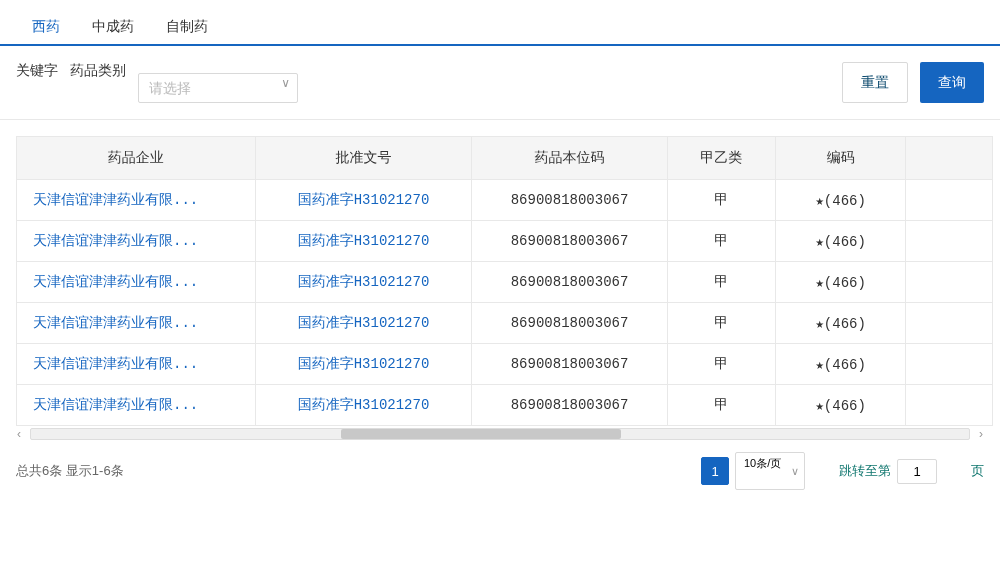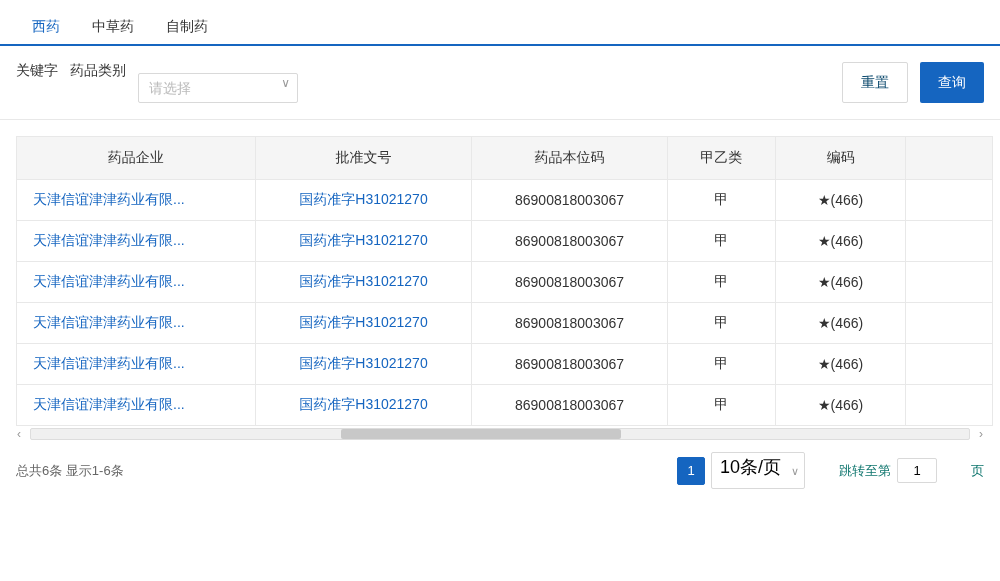--- a/index.html
+++ b/index.html
@@ -107,20 +107,21 @@
       padding: 6px 18px;
       font-size: 14px;
       cursor: pointer;
       color: #fff;
     }
 
     
     .table-container {
       padding: 16px 7px 0 16px;
       overflow-x: auto;
+      font-family: Liberation Mono, monospace;
     }
     table {
       width: 100%;
       border-collapse: collapse;
       border: 1px solid #e8e8e8;
     }
     thead tr {
       background: #f5f5f5;
     }
     th {
@@ -170,22 +171,22 @@
       color: #333;
     }
     .page-btn.active {
       background: #1565c0;
       color: #fff;
       border-color: #1565c0;
     }
     .page-size-select {
       border: 1px solid #d9d9d9;
       border-radius: 2px;
-      padding: 4px 22px 11px 8px;
-      font-size: 18px;
+      padding: 4px 22px 20px 8px;
+      font-size: 11px;
       appearance: none;
       background: #fff;
       cursor: pointer;
     }
     .page-size-wrapper {
       position: relative;
       display: inline-block;
     }
     .page-size-wrapper::after {
       content: '∨';
@@ -212,21 +213,21 @@
     }
   </style>
 </head>
 <body>
 
 <div class="tabs">
   <div class="tab-item active">
     <span>西药</span>
   </div>
   <div class="tab-item">
-    <span>中草药</span>
+    <span>中成药</span>
   </div>
   <div class="tab-item">
     <span>自制药</span>
   </div>
 </div>
 
 <div class="search-bar">
   <span class="search-label">关键字</span>
   <span class="category-label">药品类别</span>
   <div class="select-wrapper">

